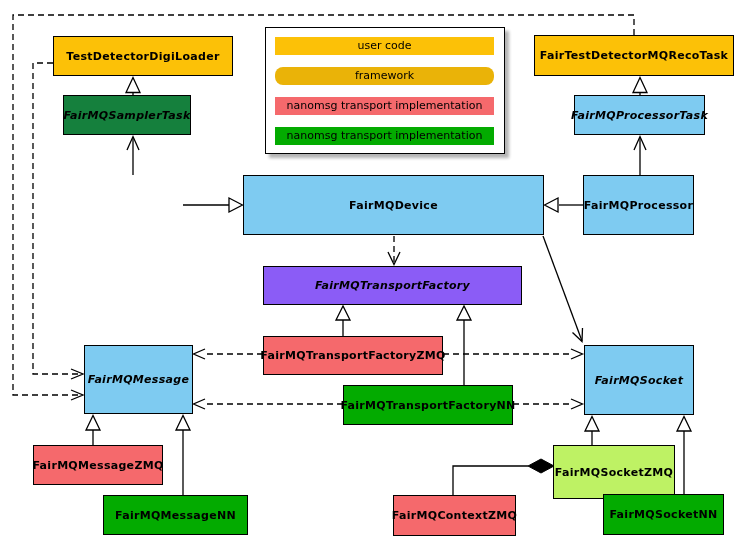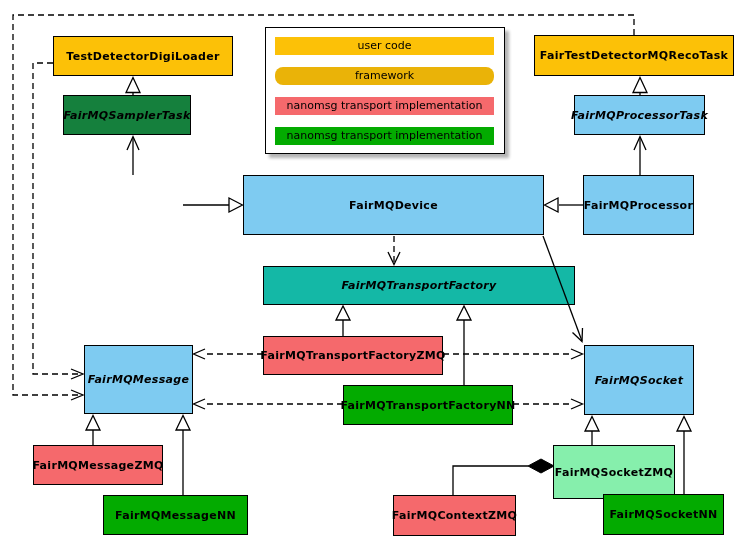--- a/index.html
+++ b/index.html
@@ -179,33 +179,33 @@
 
   <div class="node abstract" style="left: 63px; top: 95px; width: 128px; height: 40px; background-color: #15803d;">FairMQSamplerTask</div>
 
   <div class="node abstract" style="left: 574px; top: 95px; width: 131px; height: 40px; background-color: rgb(126, 203, 241);">FairMQProcessorTask</div>
 
 
   <div class="node" style="left: 243px; top: 175px; width: 301px; height: 60px; background-color: rgb(126, 203, 241);">FairMQDevice</div>
 
   <div class="node" style="left: 583px; top: 175px; width: 111px; height: 60px; background-color: rgb(126, 203, 241);">FairMQProcessor</div>
 
-  <div class="node abstract" style="left: 263px; top: 266px; width: 312px; height: 39px; background-color: #14b8a6;">FairMQTransportFactory</div>
+  <div class="node abstract" style="left: 263px; top: 266px; width: 259px; height: 39px; background-color: #8b5cf6;">FairMQTransportFactory</div>
 
   <div class="node" style="left: 263px; top: 336px; width: 180px; height: 39px; background-color: rgb(245, 105, 108);">FairMQTransportFactoryZMQ</div>
 
   <div class="node" style="left: 343px; top: 385px; width: 170px; height: 40px; background-color: rgb(3, 171, 0);">FairMQTransportFactoryNN</div>
 
   <div class="node abstract" style="left: 84px; top: 345px; width: 109px; height: 69px; background-color: rgb(126, 203, 241);">FairMQMessage</div>
 
   <div class="node abstract" style="left: 584px; top: 345px; width: 110px; height: 70px; background-color: rgb(126, 203, 241);">FairMQSocket</div>
 
   <div class="node" style="left: 33px; top: 445px; width: 130px; height: 40px; background-color: rgb(245, 105, 108);">FairMQMessageZMQ</div>
 
   <div class="node" style="left: 103px; top: 495px; width: 145px; height: 40px; background-color: rgb(3, 171, 0);">FairMQMessageNN</div>
 
-  <div class="node" style="left: 553px; top: 445px; width: 122px; height: 54px; background-color: #86efac;">FairMQSocketZMQ</div>
+  <div class="node" style="left: 553px; top: 445px; width: 122px; height: 54px; background-color: #bef264;">FairMQSocketZMQ</div>
 
   <div class="node" style="left: 603px; top: 494px; width: 121px; height: 41px; background-color: rgb(3, 171, 0);">FairMQSocketNN</div>
 
   <div class="node" style="left: 393px; top: 495px; width: 123px; height: 41px; background-color: rgb(245, 105, 108);">FairMQContextZMQ</div>
 
 </div>
 
 </body></html>

